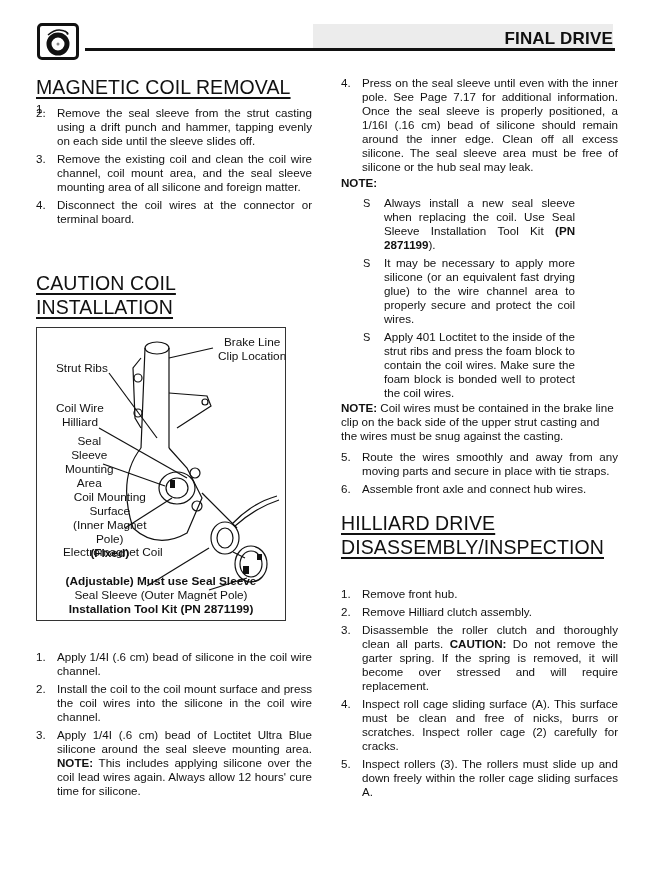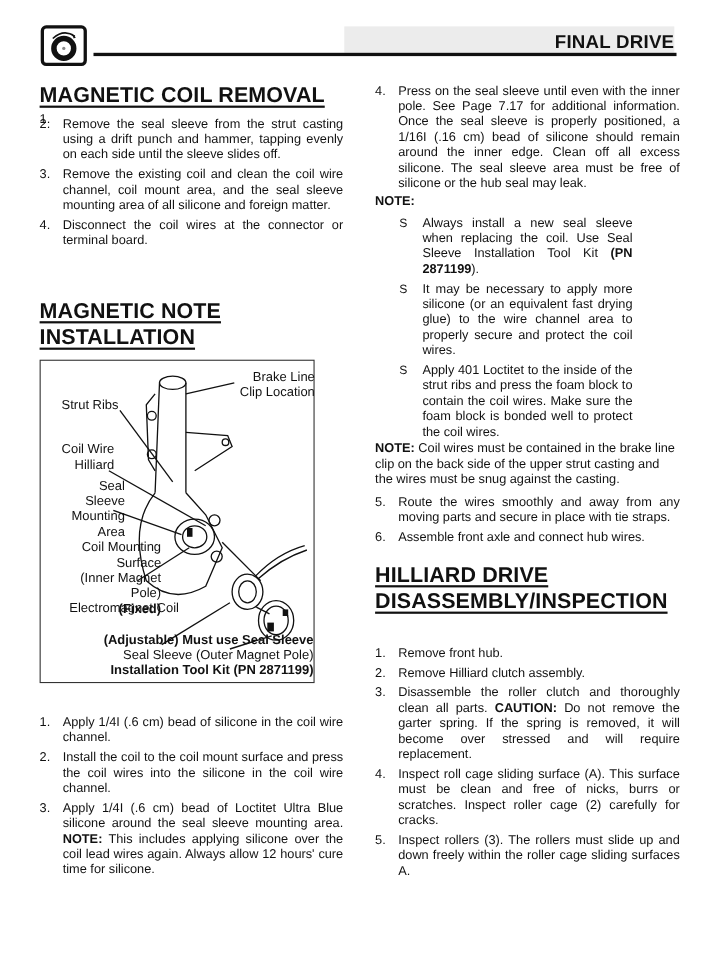--- a/index.html
+++ b/index.html
@@ -6,32 +6,32 @@
   body { width:656px; height:877px; position:relative; overflow:hidden;
          font-family:"Liberation Sans", sans-serif; color:#111; }
   .abs { position:absolute; }
 
   
   .logo { left:37px; top:23px; width:42px; height:37px; border:3px solid #111; border-radius:5px; box-sizing:border-box; }
   .hdr-rule { left:85px; top:48px; width:530px; height:3px; background:#111; }
   .hdr-band { left:313px; top:24px; width:300px; height:24px; background:#ececec; }
   .hdr-title { right:43px; top:29px; font-weight:bold; font-size:17px; letter-spacing:0.2px; }
 
-  h2 { margin:0; font-size:19.5px; font-weight:bold; text-decoration:underline; text-underline-offset:3px; text-decoration-thickness:2px; line-height:24px; letter-spacing:0.1px; }
+  h2 { margin:0; font-size:19.5px; font-weight:normal; text-decoration:underline; text-underline-offset:3px; text-decoration-thickness:2px; line-height:24px; letter-spacing:0.1px; }
 
   ol.steps { margin:0; padding:0; list-style:none; font-size:11.6px; line-height:14px; }
   ol.steps li { position:relative; padding-left:21px; margin-bottom:4px; text-align:justify; }
   ol.steps li .num { position:absolute; left:0; top:0; }
   b { font-weight:bold; }
 
   .col-left { left:36px; width:276px; }
   .col-right { left:341px; width:277px; }
 
   .figure { left:36px; top:327px; width:250px; height:294px; border:1.5px solid #333; box-sizing:border-box; }
-  .fig-label { position:absolute; font-size:11.8px; line-height:14px; text-align:right; white-space:nowrap; }
+  .fig-label { position:absolute; font-size:11.8px; line-height:14px; text-align:center; white-space:nowrap; }
 
   .note-head { font-weight:bold; font-size:11.6px; }
   ul.bullets { margin:0; padding:0; list-style:none; font-size:11.6px; line-height:14px; }
   ul.bullets li { position:relative; padding-left:43px; width:191px; margin-bottom:4px; text-align:justify; }
   ul.bullets li .bul { position:absolute; left:22px; top:0; font-size:11px; }
   .para { font-size:11.6px; line-height:14px; }
 </style>
 </head>
 <body>
 
@@ -48,21 +48,21 @@
 <div class="abs hdr-title">FINAL DRIVE</div>
 
 <h2 class="abs col-left" style="top:75px;">MAGNETIC COIL REMOVAL</h2>
 <ol class="abs steps col-left" style="top:102px;">
   <li><span class="num">1.</span></li>
   <li><span class="num">2.</span><span>Remove the seal sleeve from the strut casting using a drift punch and hammer, tapping evenly on each side until the sleeve slides off.</span></li>
   <li><span class="num">3.</span><span>Remove the existing coil and clean the coil wire channel, coil mount area, and the seal sleeve mounting area of all silicone and foreign matter.</span></li>
   <li><span class="num">4.</span><span>Disconnect the coil wires at the connector or terminal board.</span></li>
 </ol>
 
-<h2 class="abs col-left" style="top:271px;">MAGNETIC NOTE</h2>
+<h2 class="abs col-left" style="top:271px;">CAUTION COIL</h2>
 <h2 class="abs col-left" style="top:295px;">INSTALLATION</h2>
 
 <div class="abs figure">
   <svg class="abs" style="left:0;top:0;" width="248" height="292" viewBox="0 0 248 292">
     <g fill="none" stroke="#111" stroke-width="1.2">
 
       <ellipse cx="120" cy="20" rx="12" ry="6"></ellipse>
       <path d="M108 20 L104 120 M132 20 L132 120"></path>
       <path d="M104 30 L96 40 L98 90 L104 100"></path>
       <circle cx="101" cy="50" r="4"></circle>

